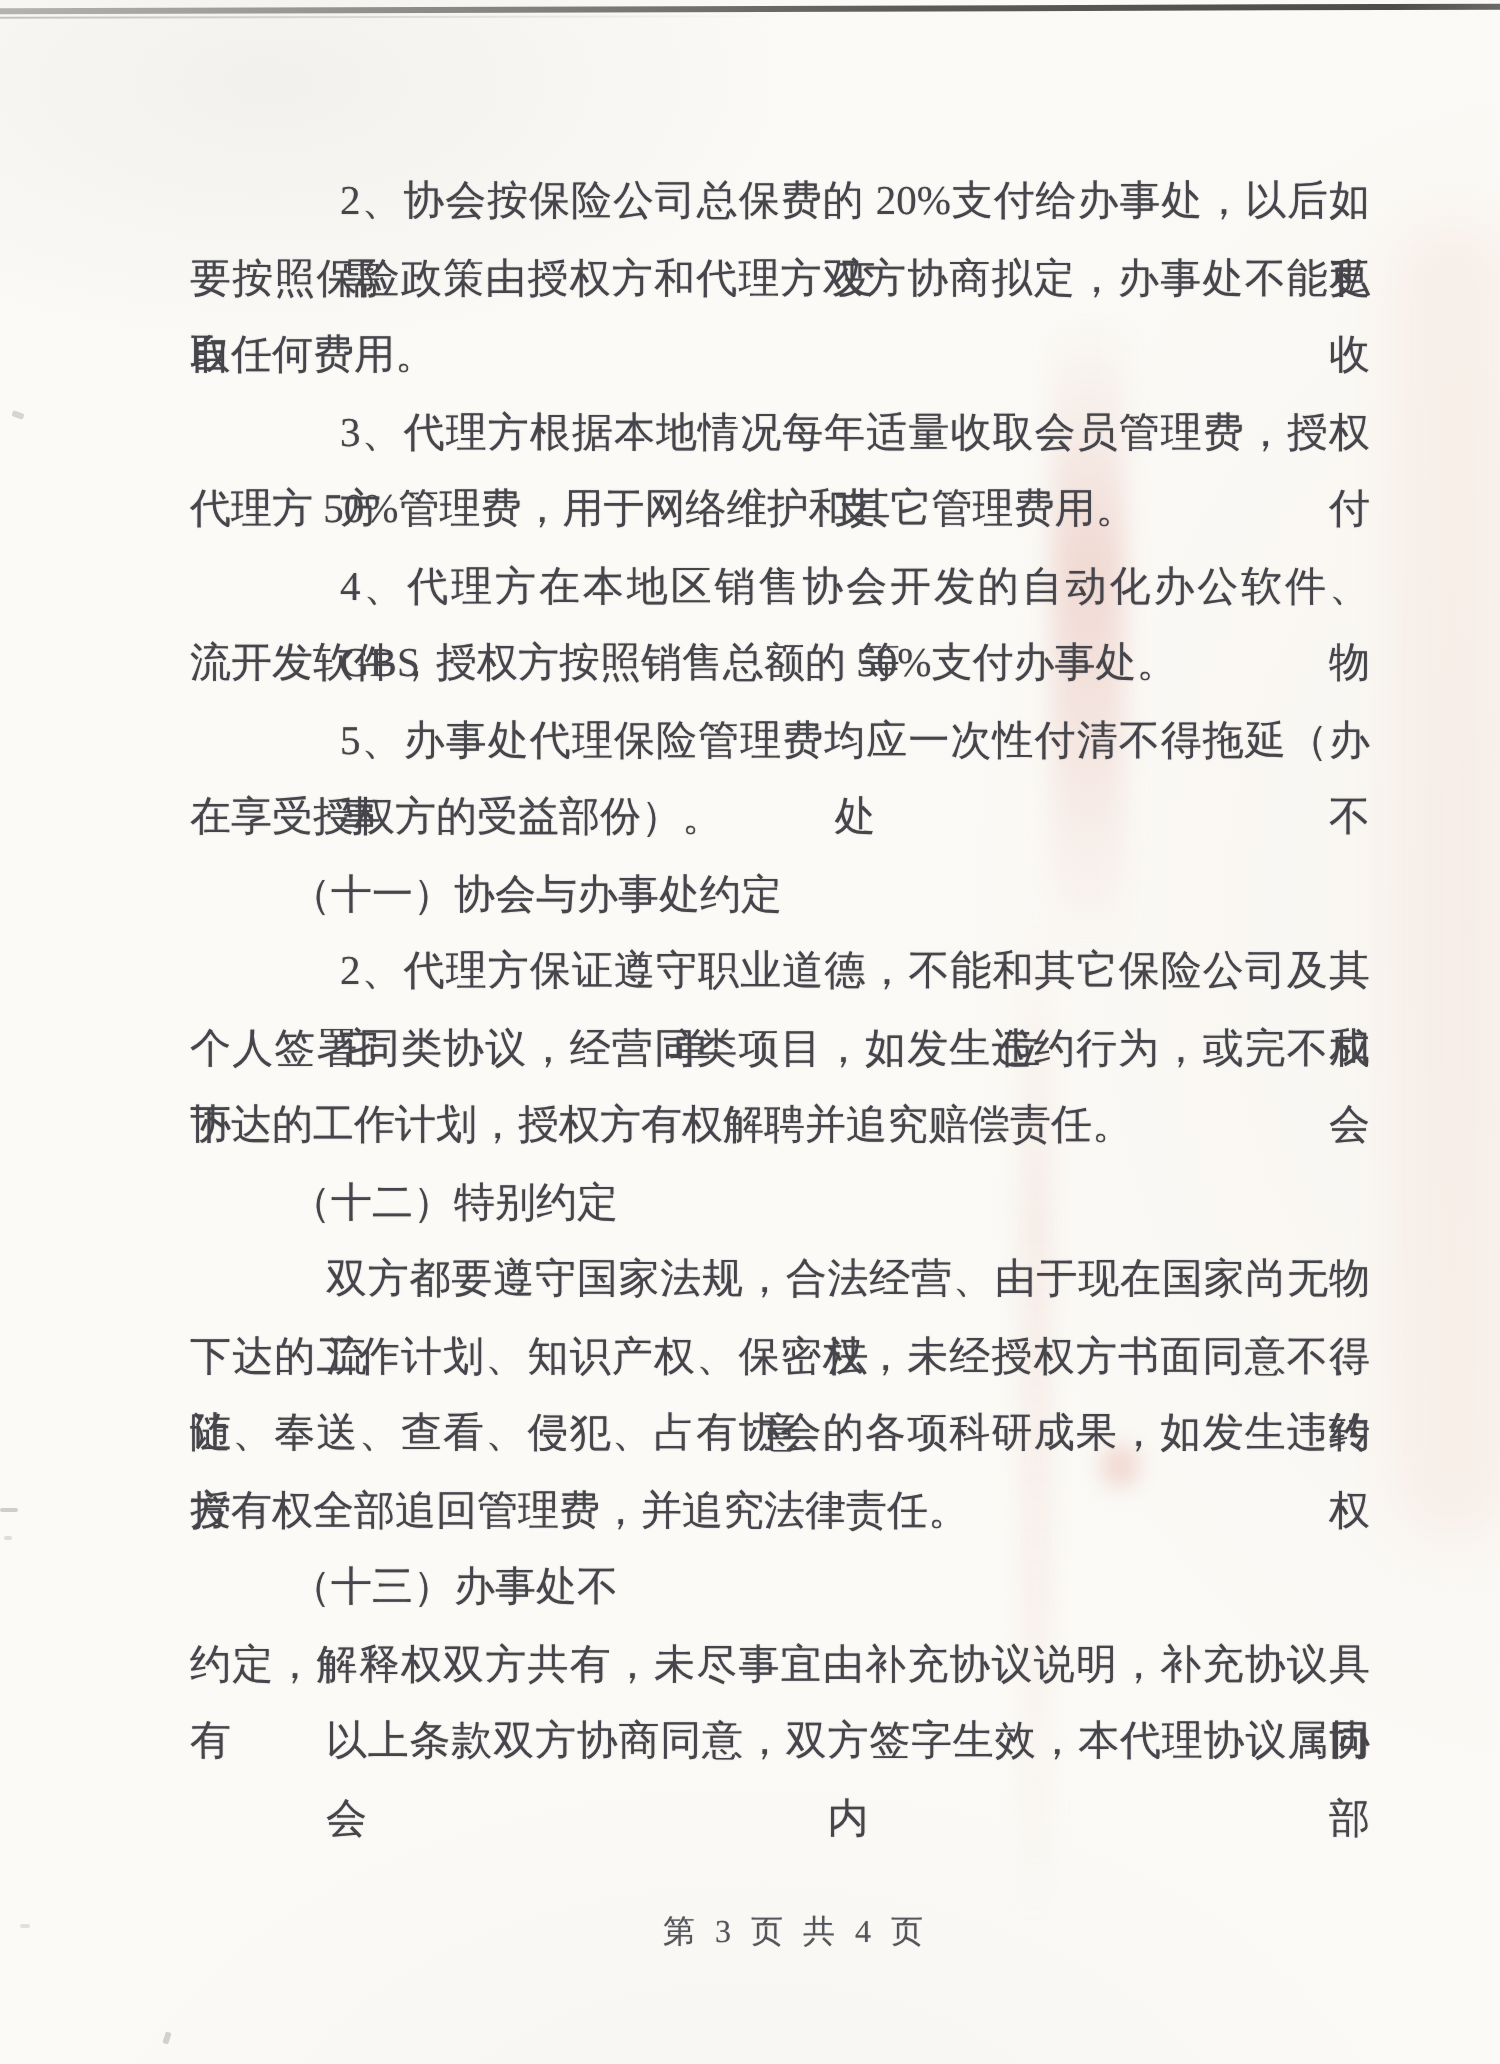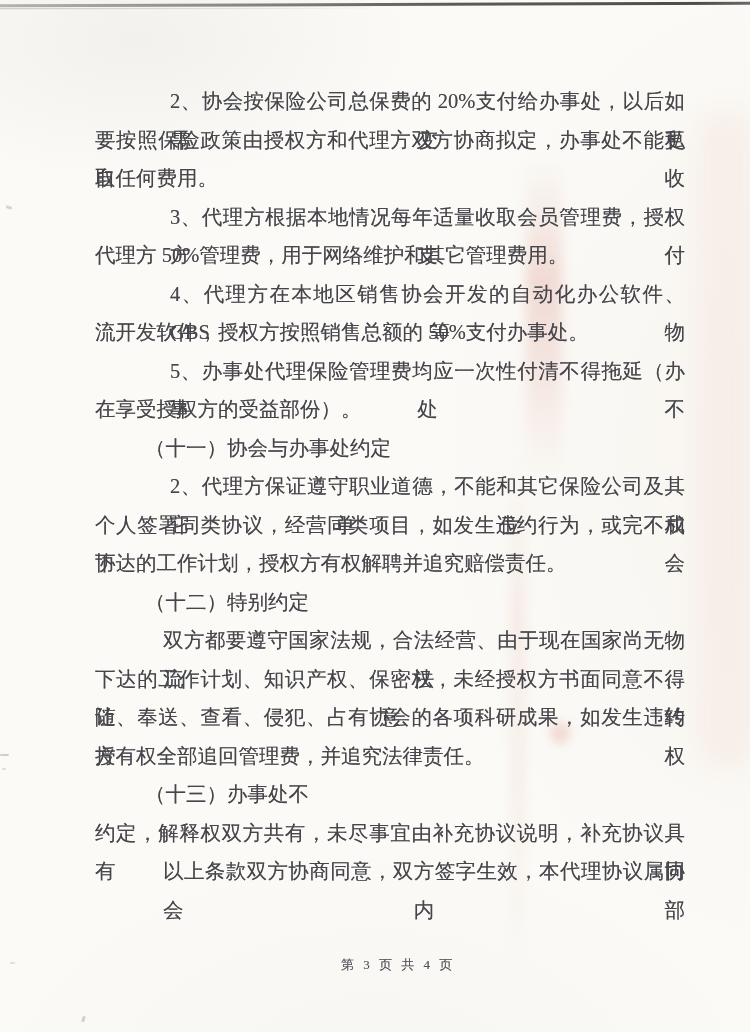--- a/index.html
+++ b/index.html
@@ -86,21 +86,21 @@
   }
   .line.num{padding-left:75px;}
   .line.plain{padding-left:68px;}
   .line.heading{padding-left:50px;}
   .line.body{padding-left:0;}
 
   .footer{
     position:absolute;left:0;right:0;top:956px;
     padding-left:46px;
     text-align:center;
-    font-size:13px;
+    font-size:16px;
     letter-spacing:3px;
     color:#55555c;
     text-shadow:0 0 0.5px rgba(85,85,92,0.5);
   }
 </style>
 </head>
 <body>
 
 <div class="scan">
   <div class="top-edge"></div>

